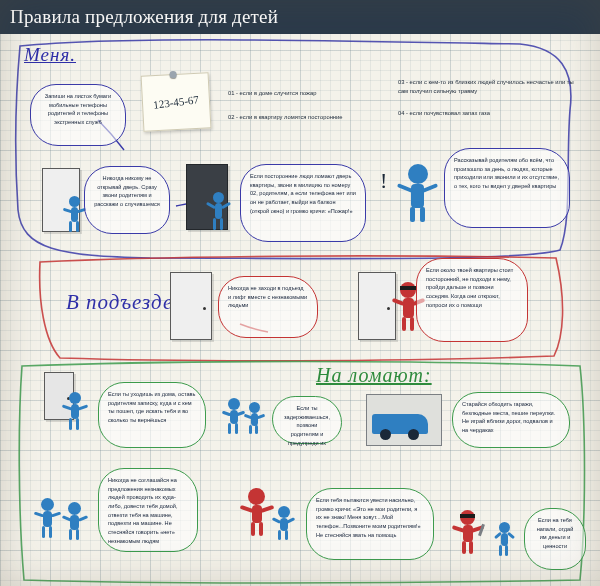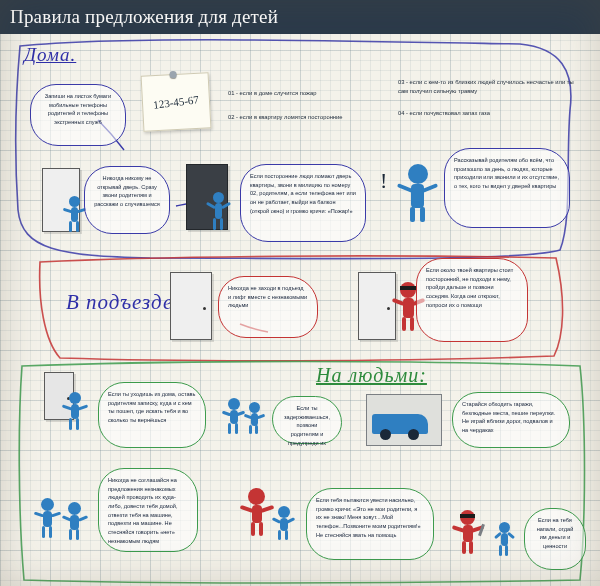--- a/index.html
+++ b/index.html
@@ -132,27 +132,27 @@
   <path d="M98 120 C 110 132, 118 142, 124 150" stroke="#3a3aa8" stroke-width="1.4" fill="none"></path>
   <path d="M176 206 C 186 204, 194 202, 204 202" stroke="#3a3aa8" stroke-width="1.4" fill="none"></path>
   <path d="M268 332 C 258 330, 250 328, 240 324" stroke="#c43434" stroke-width="1.4" fill="none"></path>
 </svg>
 
 <div id="header">
   <span>Правила предложения для детей</span>
 </div>
 
 <div class="section-title" style="left:24px; top:44px;">
-  <u>Дома.</u>
+  <u>Меня.</u>
 </div>
 <div class="section-title" style="left:66px; top:290px; font-size:21px;">
   <span>В подъезде:</span>
 </div>
 <div class="section-title green" style="left:316px; top:364px; font-size:20px;">
-  <u>На людьми:</u>
+  <u>На ломают:</u>
 </div>
 
 <div class="bubble" style="left:30px; top:84px; width:96px; height:62px;">
   <span>Запиши на листок бумаги мобильные телефоны родителей и телефоны экстренных служб</span>
 </div>
 
 <div class="note" style="left:142px; top:74px; width:66px; height:54px; transform:rotate(-3deg);">
   <div class="pin" style="left:28px; top:-4px;"></div>
   <div class="num">123-45-67</div>
 </div>

